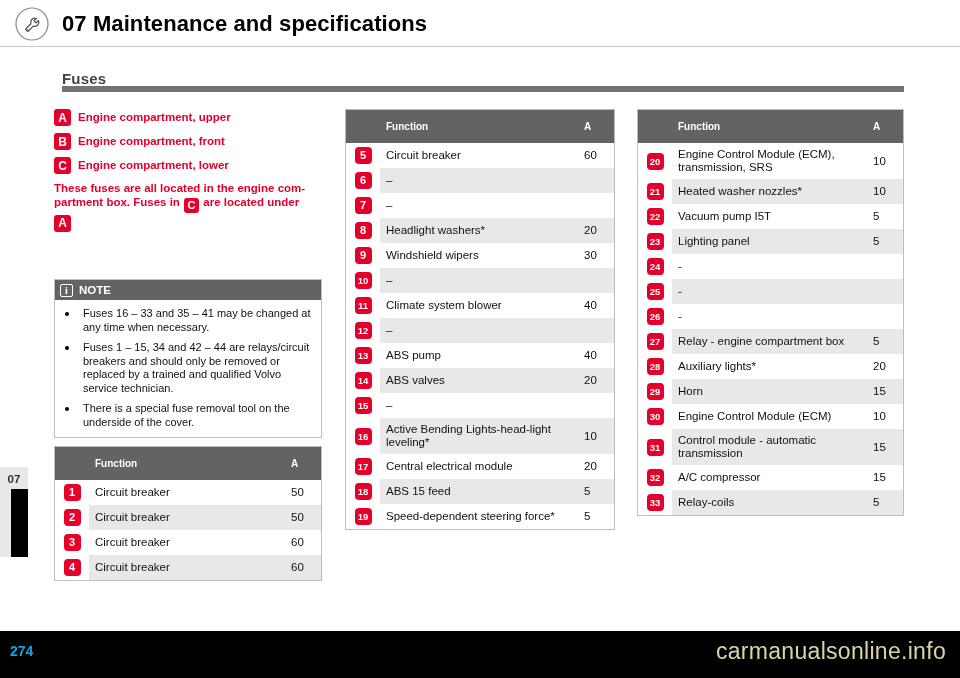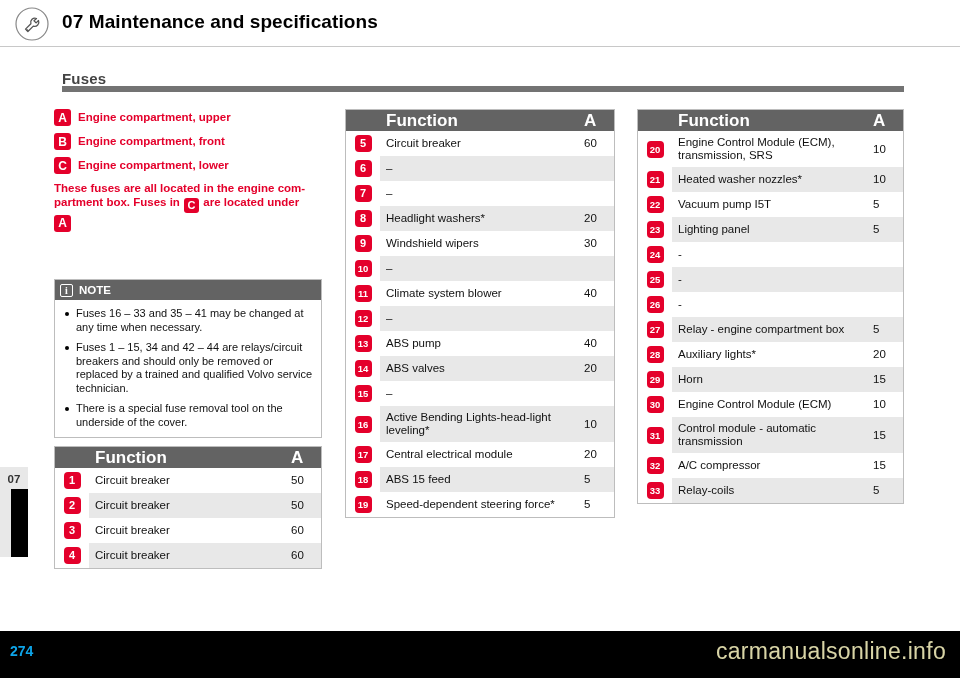--- a/index.html
+++ b/index.html
@@ -16,21 +16,21 @@
   
   .header {
     position:absolute; top:0; left:0; width:960px; height:47px;
     background:#fff;
   }
   .header-icon {
     position:absolute; left:14px; top:6px; width:36px; height:36px;
   }
   .header-title {
     position:absolute; left:62px; top:11px;
-    font-size:19px; font-weight:bold; letter-spacing:.1px; color:#000;
+    font-size:22px; font-weight:bold; letter-spacing:.1px; color:#000;
   }
   .header-rule {
     position:absolute; left:0; top:46px; width:960px; height:1px; background:#c8c8c8;
   }
 
   
   .page {
     position:absolute; top:47px; left:0; width:960px; height:584px;
     background:#fff;
   }
@@ -87,33 +87,33 @@
     padding-left:5px;
   }
   .note-i {
     width:13px; height:13px; border:1px solid #fff; border-radius:2px;
     color:#fff; font-size:10px; font-weight:bold;
     display:flex; align-items:center; justify-content:center;
     font-family:"Liberation Serif", serif; margin-right:6px;
   }
   .note-title { color:#fff; font-size:11.5px; font-weight:bold; }
   .note-body { padding:7px 8px 8px 8px; }
-  .note-item { display:flex; margin-bottom:7px; }
+  .note-item { display:flex; margin-bottom:7px;gap:7px; }
   .note-item:last-child { margin-bottom:0; }
   .note-bullet {
     width:4px; height:4px; border-radius:50%; background:#000;
     margin:5px 7px 0 2px; flex:0 0 auto;
   }
   .note-text { font-size:11px; line-height:13.5px; color:#111; }
 
   
   .tbl { border-collapse:collapse; width:100%; font-size:11.5px; }
   .tbl th {
-    background:#636363; color:#fff; font-size:17px; font-weight:bold;
-    text-align:left; height:21px; padding:0 6px;
+    background:#636363; color:#fff; font-size:10px; font-weight:bold;
+    text-align:left; height:21px; padding:11px 6px;
   }
   .tbl th.num-col { width:34px; background:#636363; }
   .tbl th.amp-col { width:36px; text-align:left; }
   .tbl td {
     padding:5px 6px; vertical-align:middle; color:#111;
     line-height:13px;
   }
   .tbl td.num-cell {
     width:34px; text-align:center; background:#fff !important; padding:4px 0;
   }

